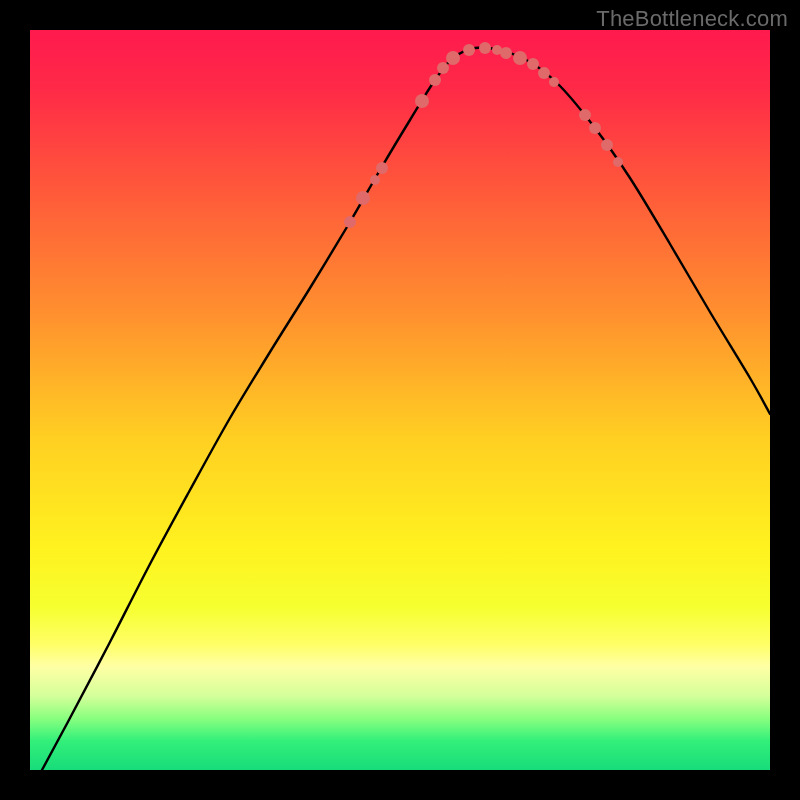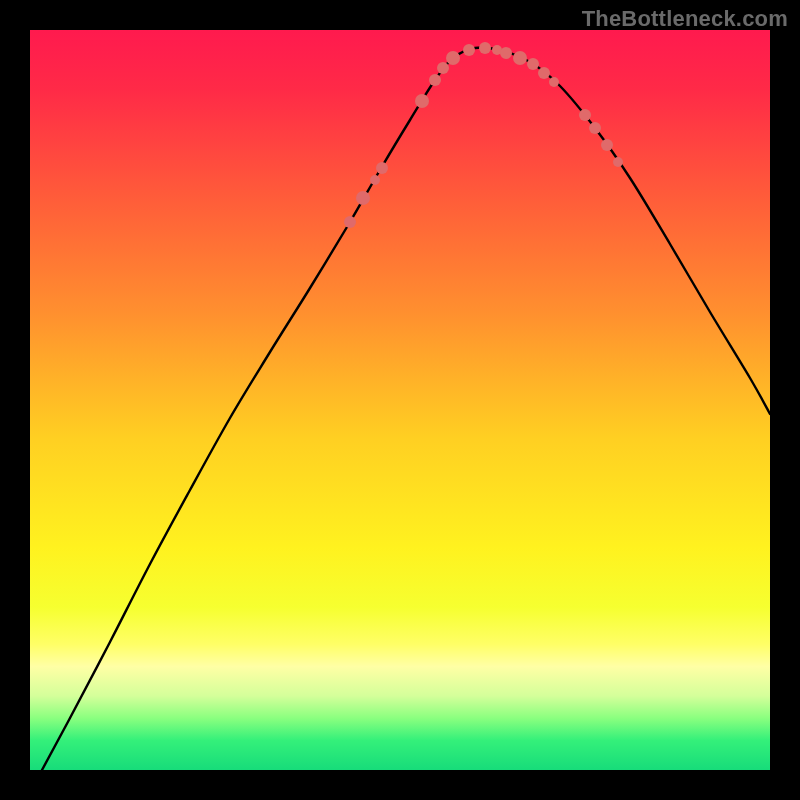--- a/index.html
+++ b/index.html
@@ -27,21 +27,21 @@
   .gradient {
     position: absolute;
     top: 0; left: 0; right: 0; bottom: 0;
   }
   .watermark {
     position: absolute;
     top: 6px;
     right: 12px;
     font-family: Arial, Helvetica, sans-serif;
     font-size: 22px;
-    font-weight: 700;
+    font-weight: 400;
     color: #6a6a6a;
     letter-spacing: 0.2px;
     user-select: none;
   }
   svg.curve {
     position: absolute;
     top: 0; left: 0;
   }
 </style>
 </head>

